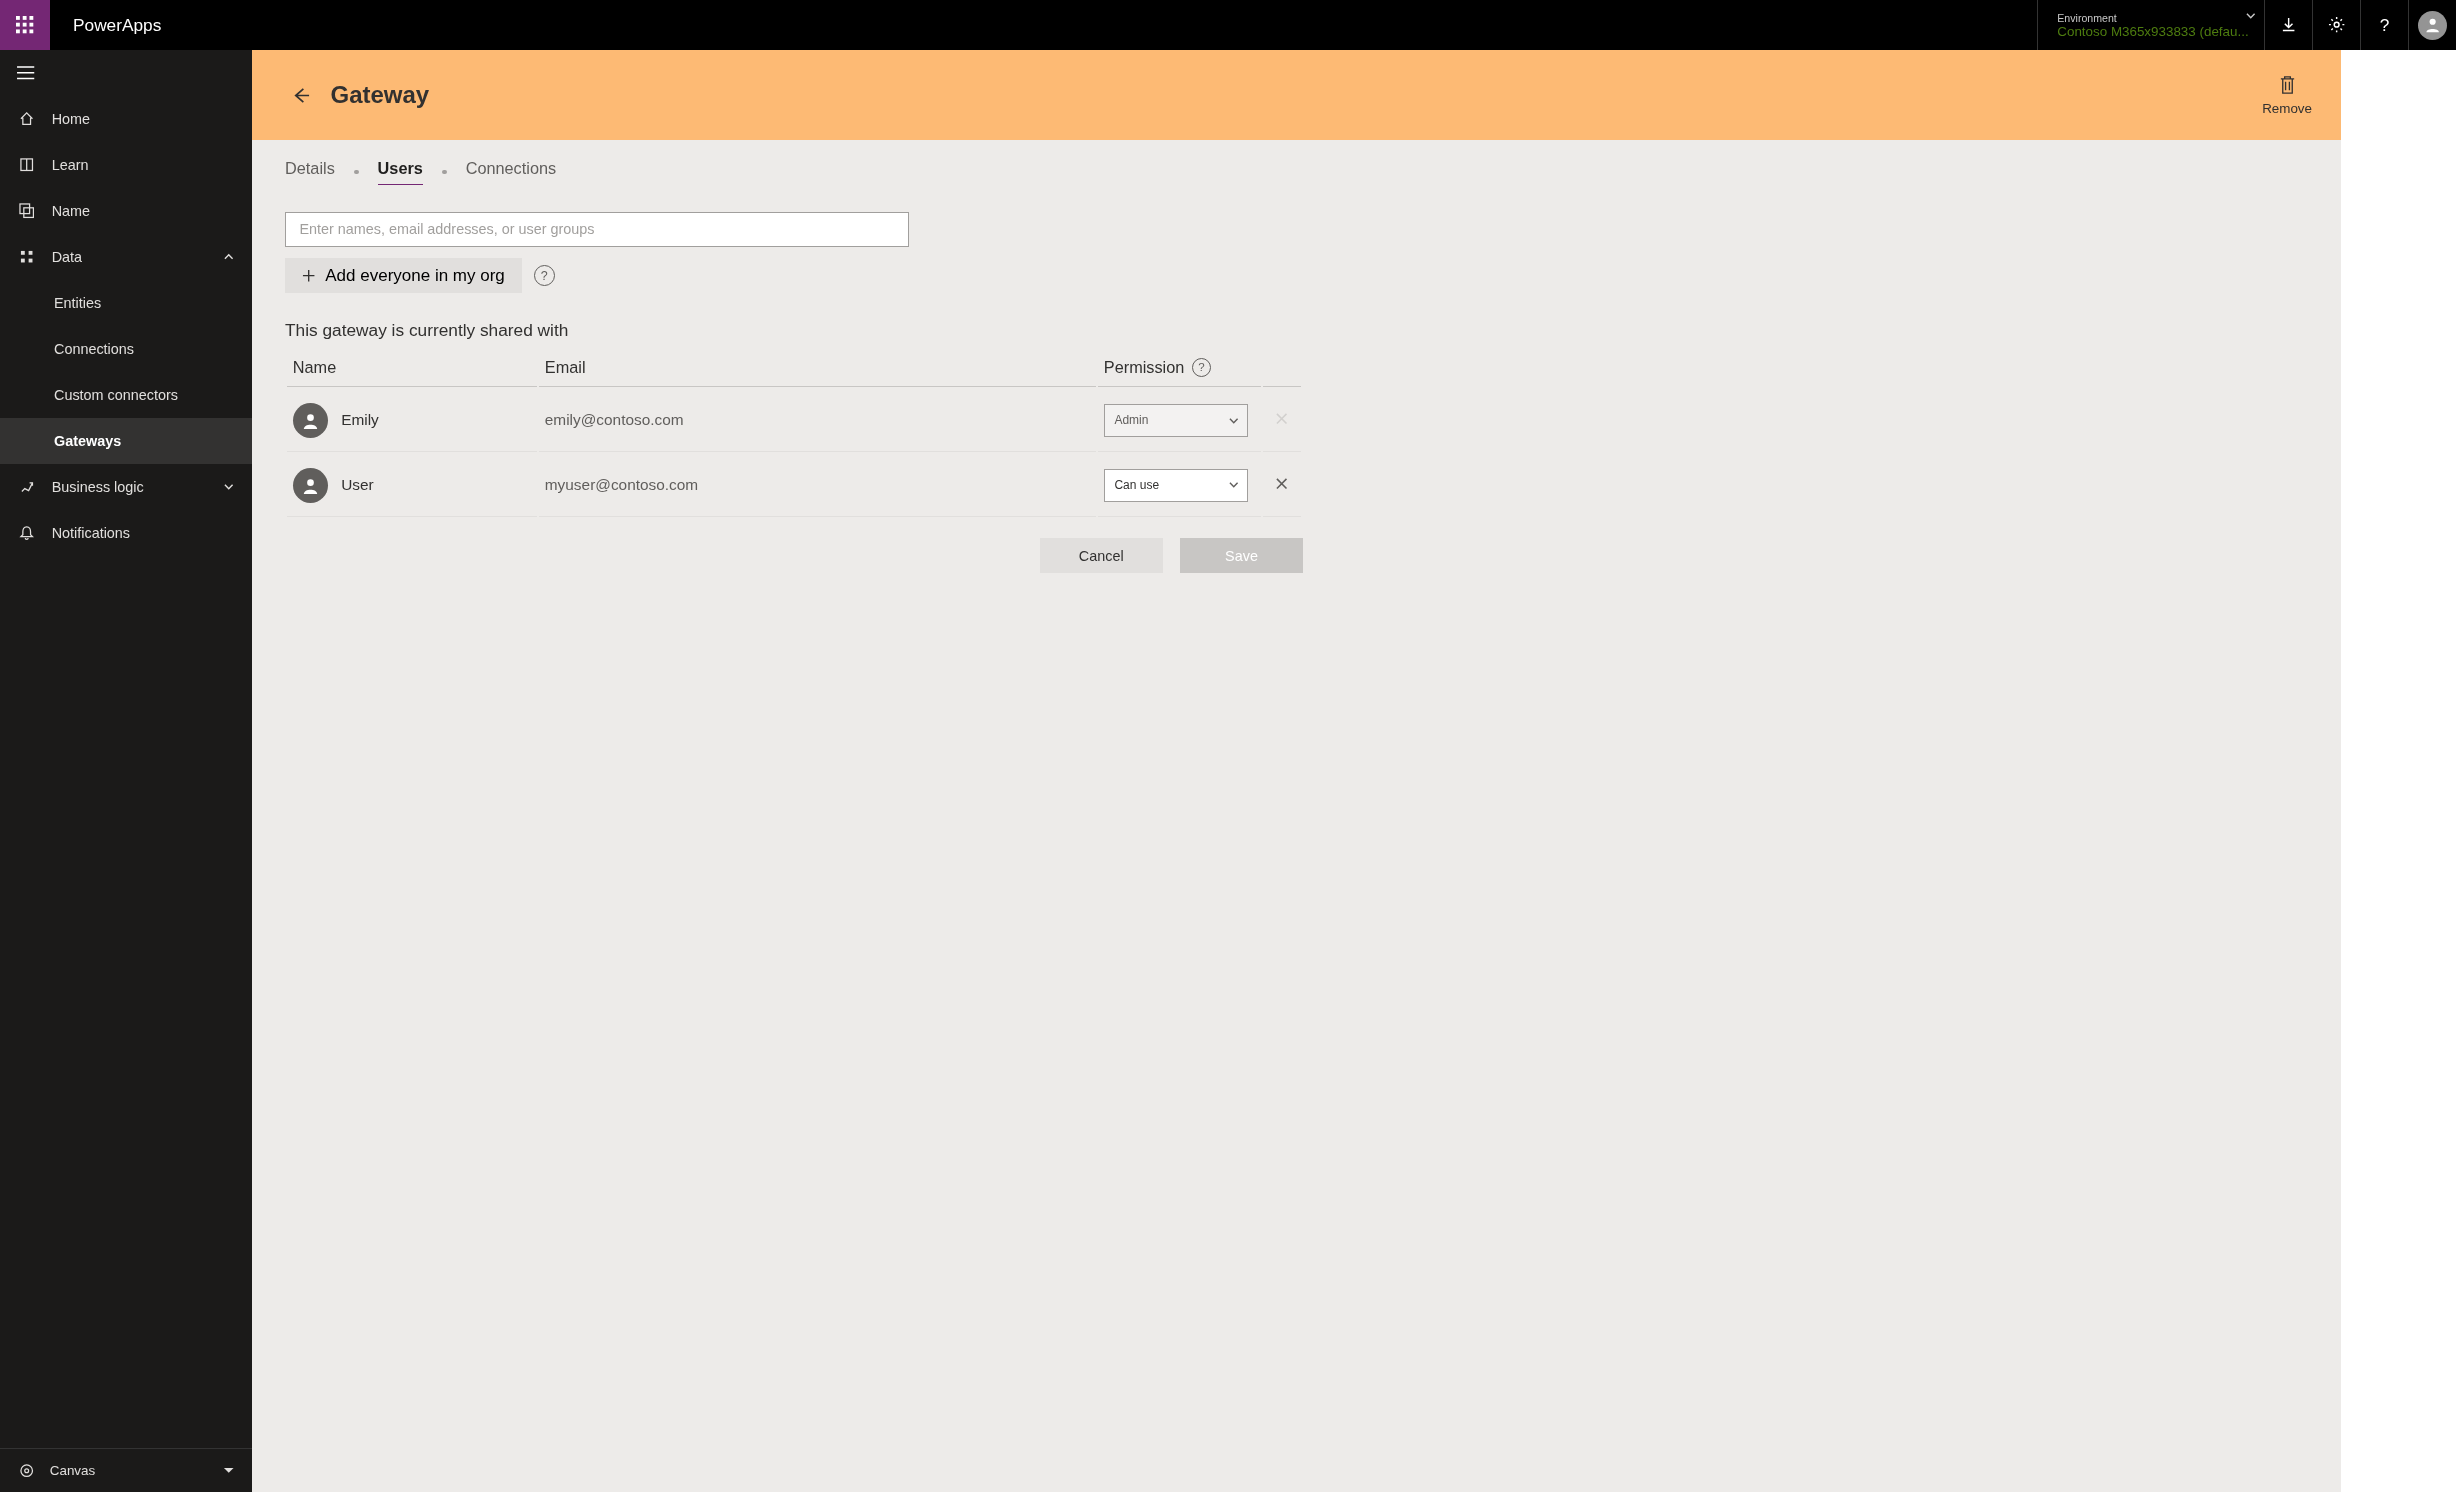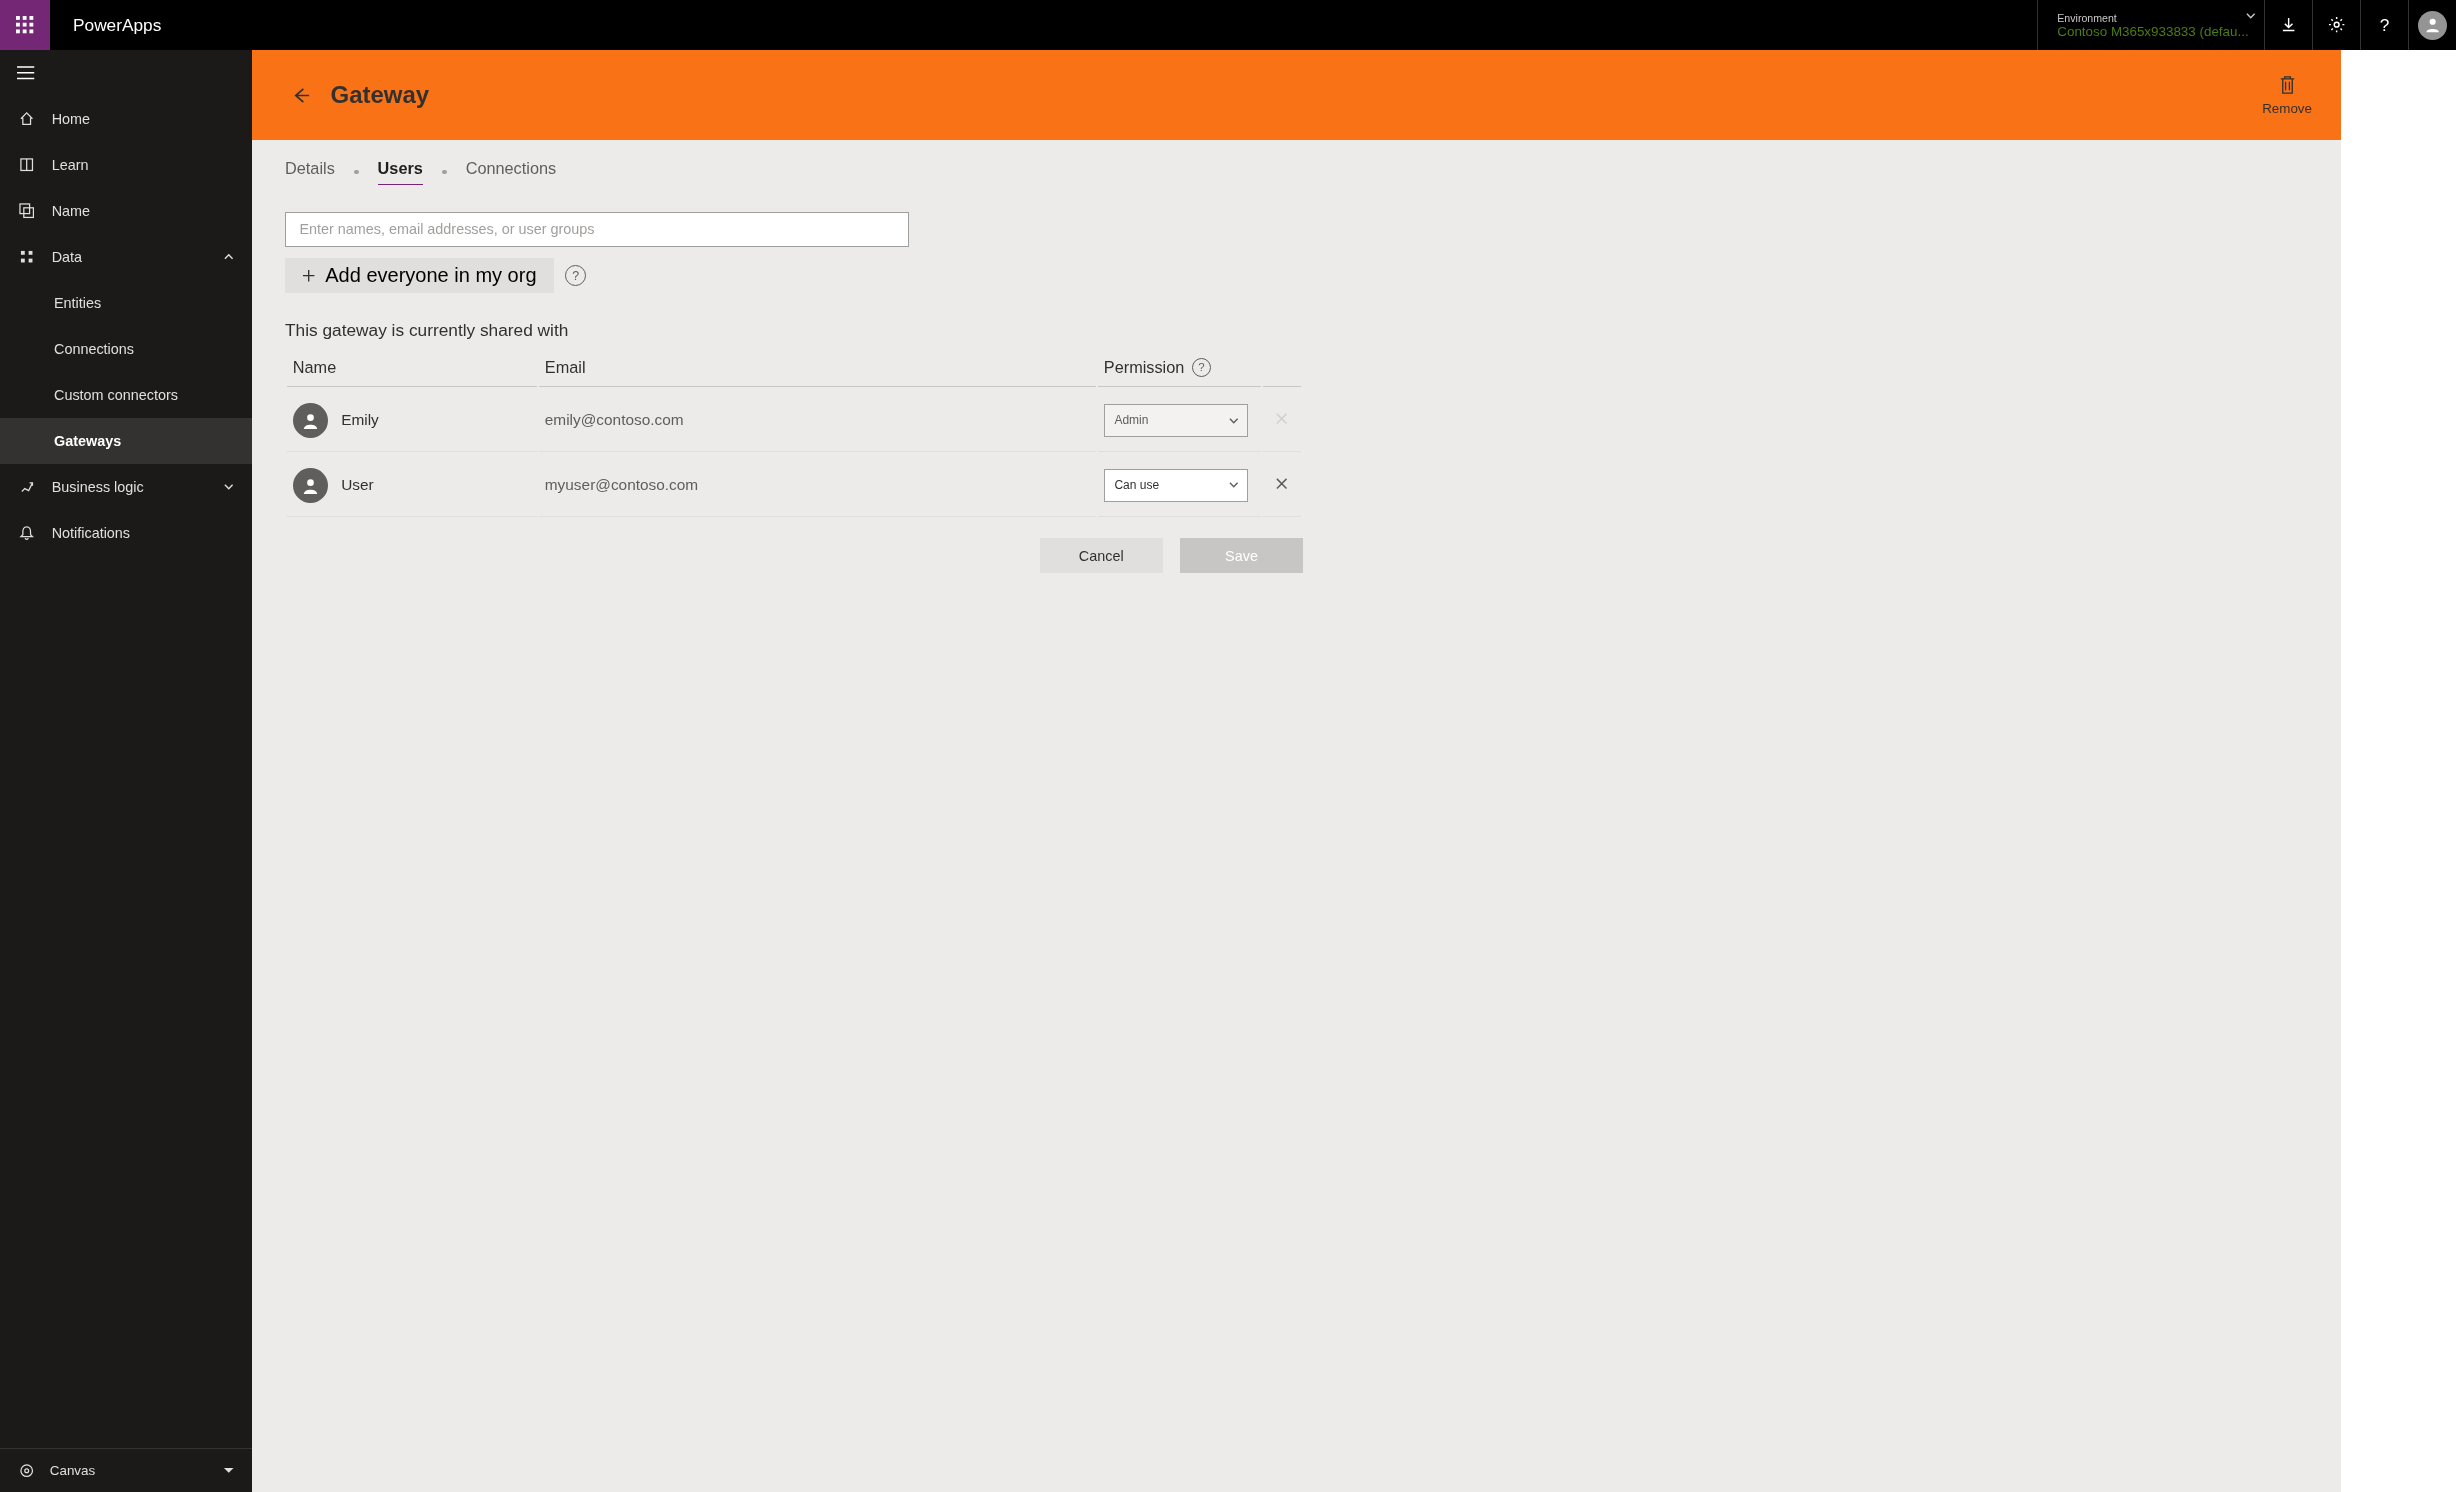--- a/index.html
+++ b/index.html
@@ -27,36 +27,36 @@
   .hamburger-row { height:46px; display:flex; align-items:center; padding-left:17.3px;}
   .nav { flex:1; overflow:auto;}
   .nav-item { height:46px; display:flex; align-items:center; padding-left:19px; gap:17.3px; cursor:pointer; color:#e1dfdd; font-size:14.4px; position:relative;}
   .nav-item .chev { position:absolute; right:17.3px; }
   .nav-sub { padding-left:54px; font-size:14.4px; color:#e1dfdd; height:46px; display:flex; align-items:center; cursor:pointer; position:relative;}
   .nav-sub.active { background:#333231; font-weight:600; color:#fff;}
   .design-mode { height:44px; border-top:1px solid #333; display:flex; align-items:center; padding-left:19px; gap:15.4px; color:#e1dfdd;}
 
   
   .main { flex:1; background:#edebe9; display:flex; flex-direction:column; min-width:0; }
-  .page-header { background:#f97316; height:90px; display:flex; align-items:center; padding: 16px 29px; }
+  .page-header { background:#fdba74; height:90px; display:flex; align-items:center; padding: 16px 29px; }
   .back-btn { width:38px; height:38px; display:flex; align-items:center; justify-content:center; cursor:pointer; margin-right:11.5px;}
   .page-title { font-size:24px; font-weight:600; }
   .hdr-spacer { flex:1;}
   .remove-btn { display:flex; flex-direction:column; align-items:center; gap:5.8px; cursor:pointer; color:#323130; }
 
   .content { padding: 19px 33px; overflow:auto; }
   .tabs { display:flex; align-items:center; gap:19px; margin-bottom:27px; }
   .tab { font-size:16.3px; color:#605e5c; cursor:pointer; padding-bottom:5.8px; border-bottom:1.9px solid transparent;}
   .tab.active { color:#201f1e; font-weight:600; border-bottom-color:#742774;}
   .tab-sep { width:4.8px; height:4.8px; border-radius:50%; background:#a19f9d;}
 
   .search-box { width:624px; height:35px; border:1px solid #a19f9d; background:#fff; padding:0 13.4px; font-size:14.4px; color:#323130; margin-bottom:11.5px;}
   .search-box::placeholder { color:#a19f9d;}
   .add-row { display:flex; align-items:center; gap:11.5px; margin-bottom:27px;}
-  .add-everyone-btn { height:35px; background:#e1dfdd; border:none; display:flex; align-items:center; gap:9.6px; padding:0 17.3px; font-size:20px; cursor:pointer;justify-content:center;}
+  .add-everyone-btn { height:35px; background:#e1dfdd; border:none; display:flex; align-items:center; gap:9.6px; padding:0 17.3px; font-size:17px; cursor:pointer;justify-content:center;}
   .help-circle { width:21px; height:21px; border:1px solid #605e5c; border-radius:50%; display:flex; align-items:center; justify-content:center; font-size:12.5px; color:#605e5c; cursor:pointer;}
 
   .shared-with-heading { font-size:17.3px; color:#323130; margin-bottom:5px;}
 
   .user-table { width: 100%; max-width:1018px;}
   .user-table th { text-align:left; font-weight:400; font-size:16.3px; color:#323130; padding:9.6px 5.8px; border-bottom:1px solid #c8c6c4;}
   .user-table td { padding:13.4px 5.8px; border-bottom:1px solid #e1dfdd; vertical-align:middle; font-size:15.4px;}
   .col-name { width:250px;}
   .col-email { width:auto; color:#605e5c;}
   .col-perm { width:163px; text-align:left;}

